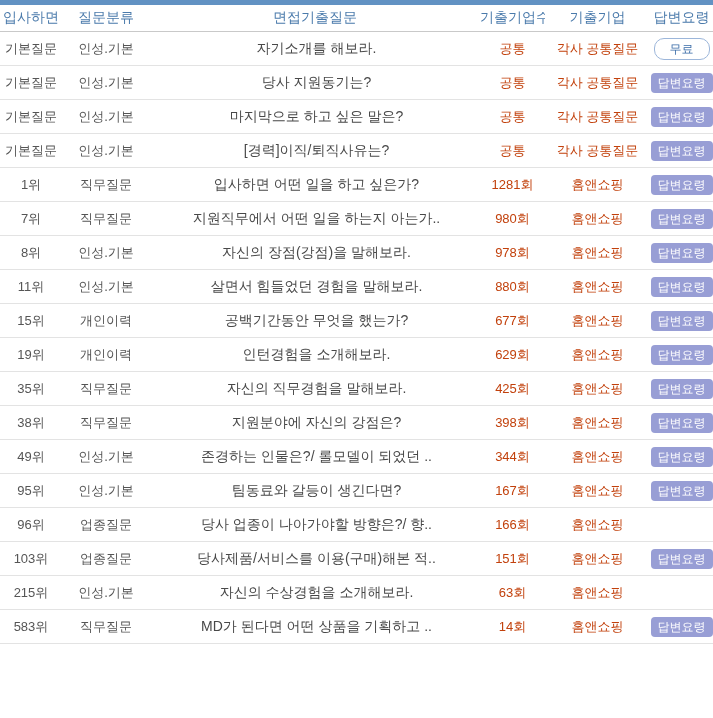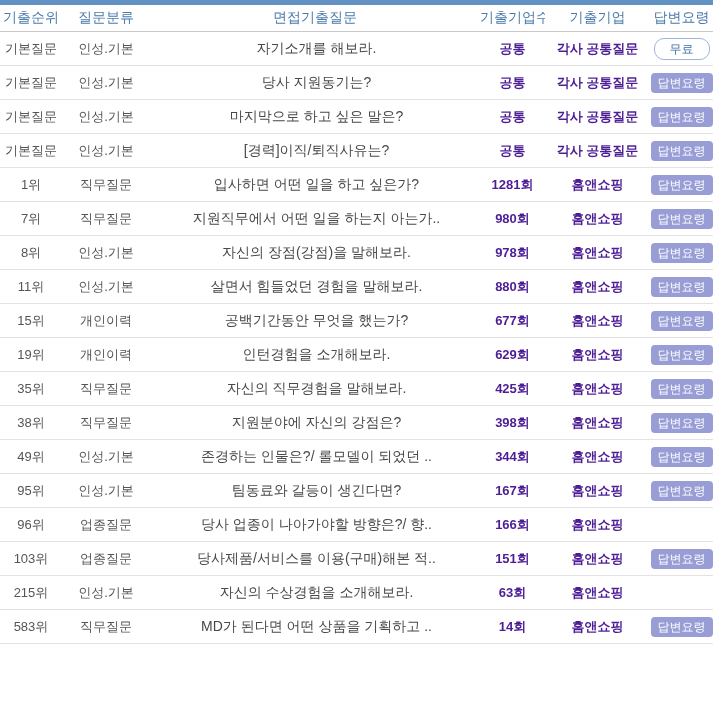--- a/index.html
+++ b/index.html
@@ -45,22 +45,21 @@
     overflow: hidden;
     padding: 0;
   }
   td.col-question {
     text-align: center;
     padding-left: 3px;
     font-size: 14px;
     color: #484848;
   }
   td.col-count, td.col-company {
-    color: #4c1d95;
-    font-weight: bold;
+    color: #c2410c;
   }
   .btn-tip {
     display: inline-block;
     background: #989ed5;
     color: #ffffff;
     border: 0;
     border-radius: 4px;
     font-size: 12px;
     line-height: 14px;
     padding: 3px 7px;
@@ -93,21 +92,21 @@
     <colgroup>
       <col style="width:62px">
       <col style="width:88px">
       <col style="width:330px">
       <col style="width:65px">
       <col style="width:105px">
       <col style="width:63px">
     </colgroup>
     <thead>
       <tr id="head-row">
-          <th class="col-rank">기출순위</th>
+          <th class="col-rank">입사하면</th>
           <th class="col-category">질문분류</th>
           <th class="col-question">면접기출질문</th>
           <th class="col-count">기출기업수</th>
           <th class="col-company">기출기업</th>
           <th class="col-action">답변요령</th>
         </tr>
     </thead>
     <tbody id="table-body">
         <tr>
           <td class="col-rank">기본질문</td>

